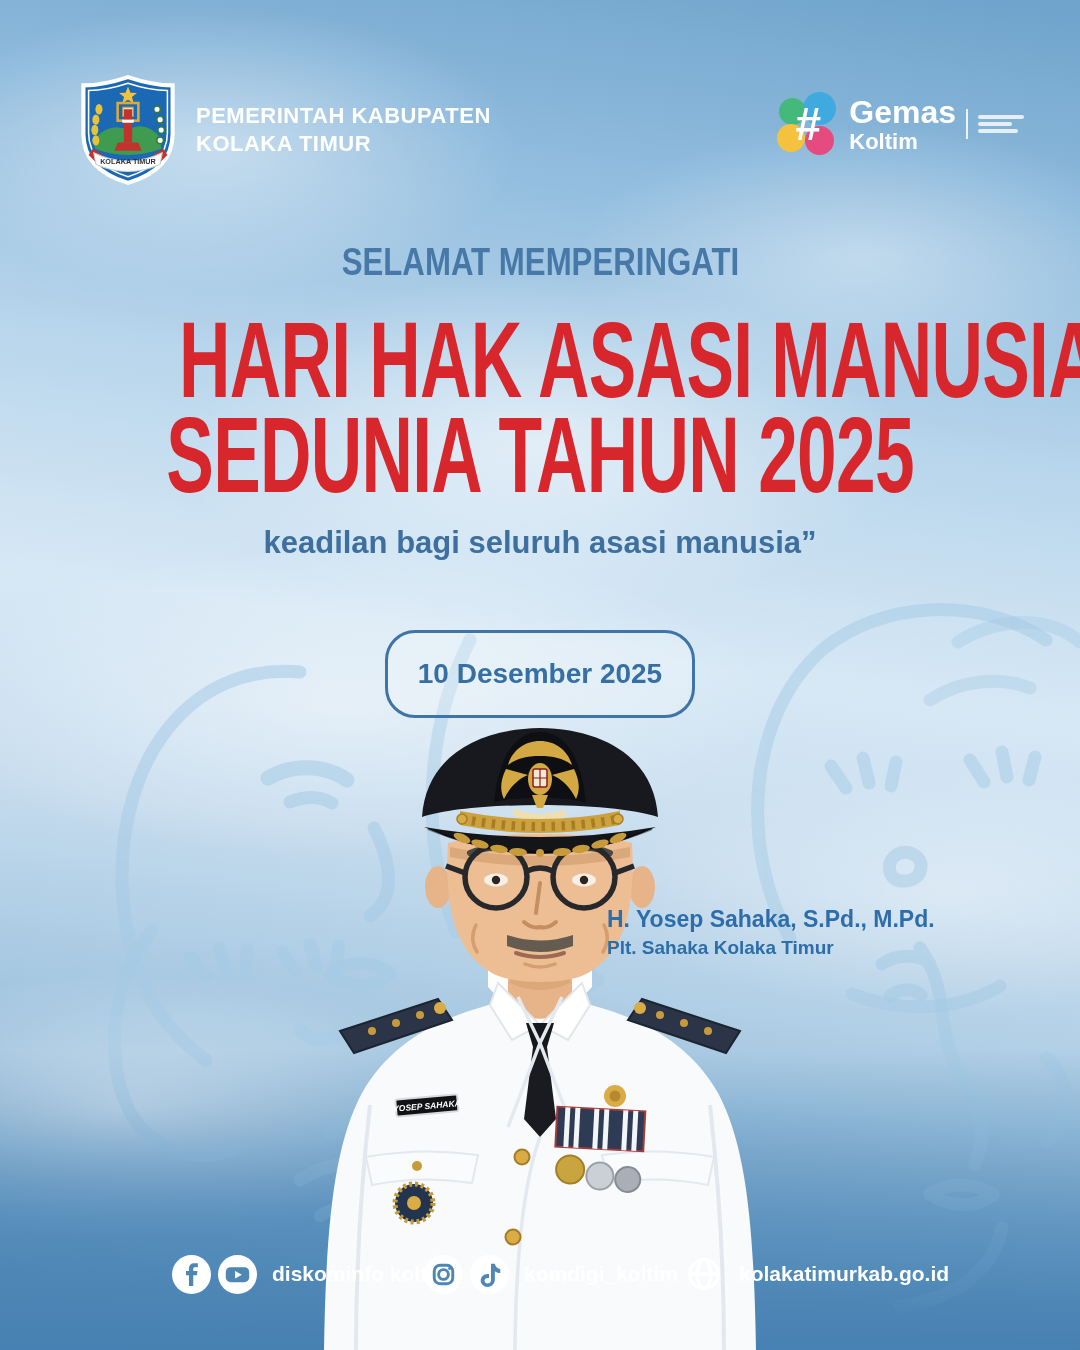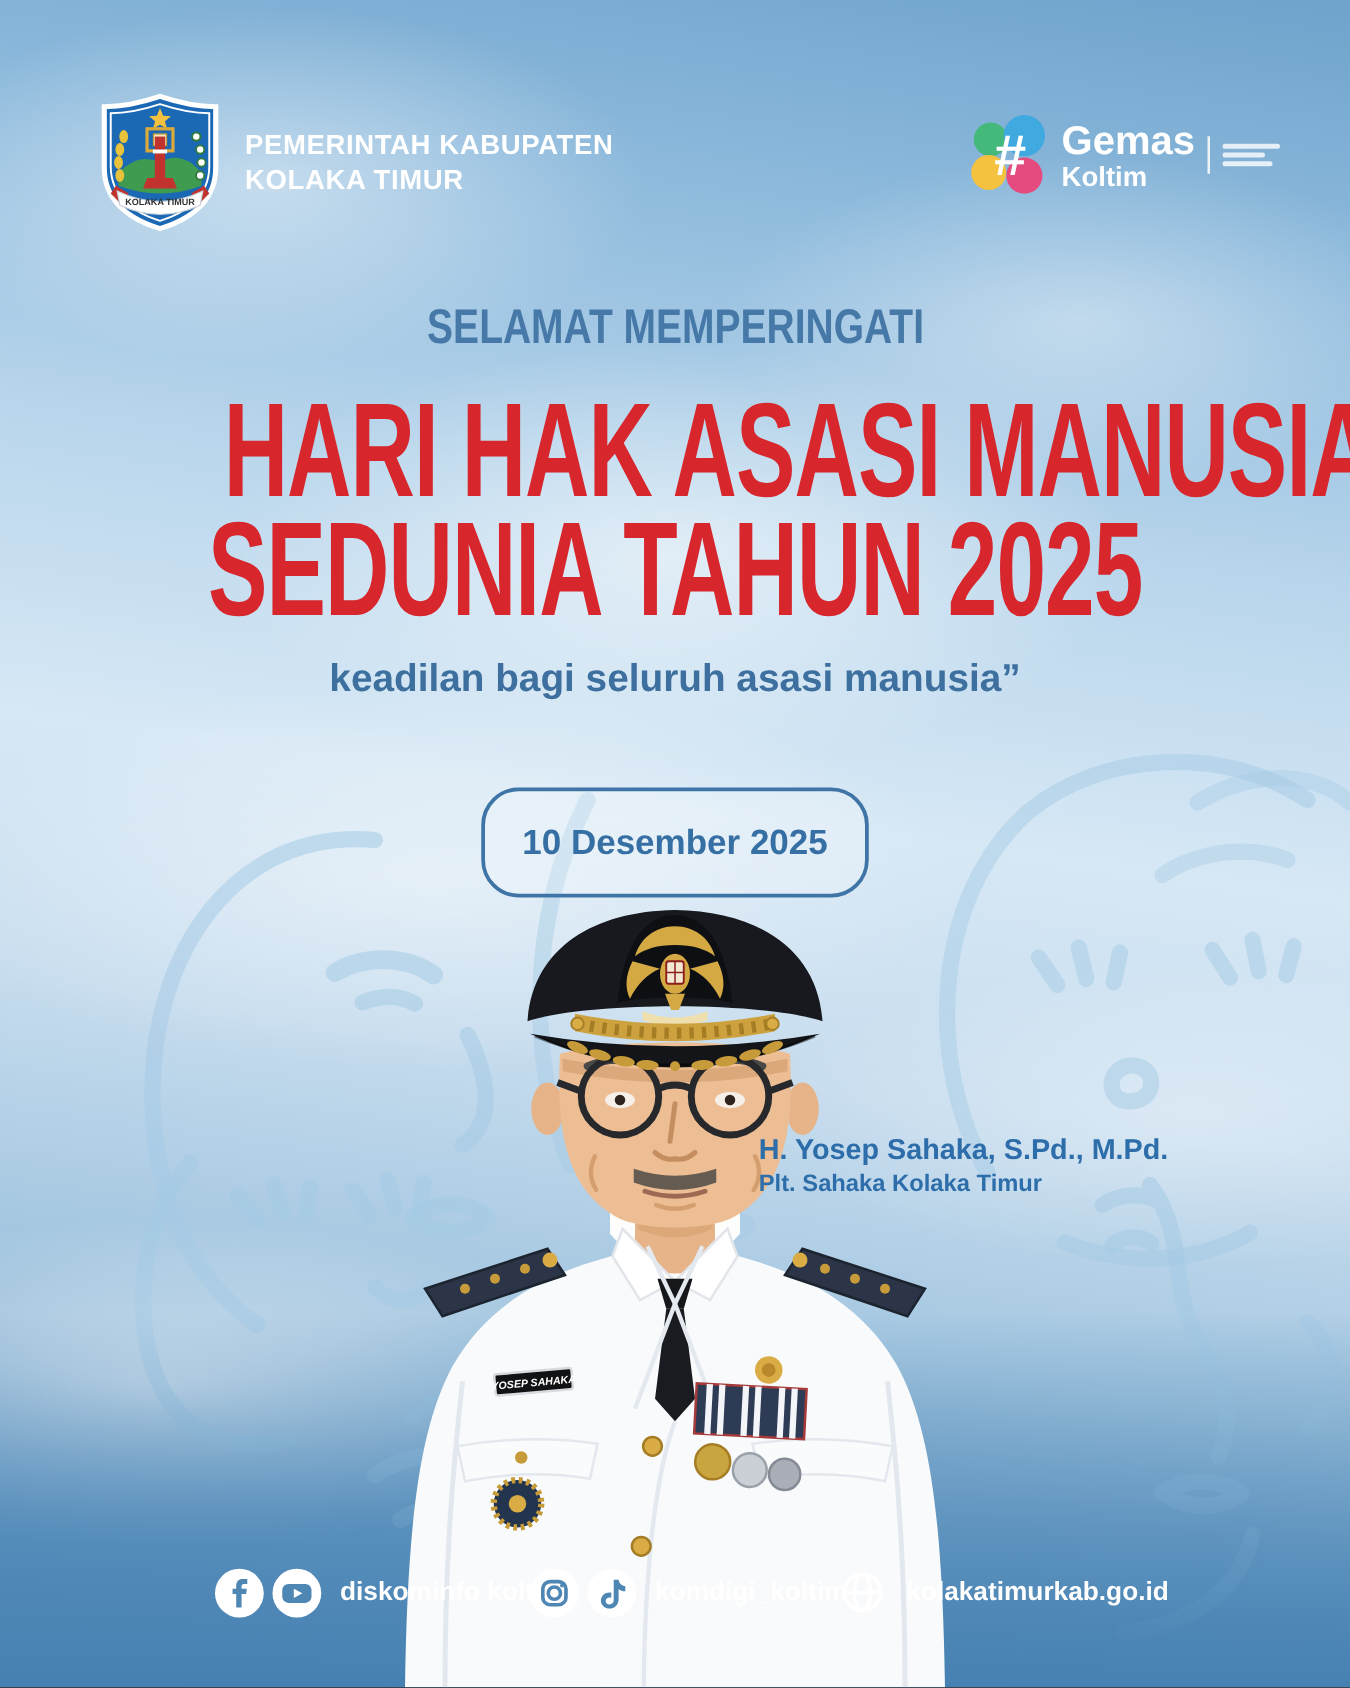--- a/index.html
+++ b/index.html
@@ -49,21 +49,21 @@
 
   .portrait{position:absolute;left:310px;top:725px;width:460px;height:625px;z-index:4;}
   .official{position:absolute;left:607px;top:906px;z-index:5;color:#2D6DA9;}
   .official .nm{font-size:23px;font-weight:800;}
   .official .pos{font-size:19px;font-weight:800;margin-top:4px;}
 
   .footer{position:absolute;left:0;top:1252px;width:1080px;height:48px;z-index:6;color:#fff;}
   .fgroup{position:absolute;display:flex;align-items:center;gap:7px;height:44px;}
   .fgroup .lbl{font-size:21px;font-weight:800;margin-left:8px;white-space:nowrap;}
   .icircle{width:39px;height:39px;border-radius:50%;background:#fff;display:flex;align-items:center;justify-content:center;}
-  .g1{left:172px;} .g2{left:424px;} .g3{left:670px;justify-content:flex-end;}
+  .g1{left:172px;} .g2{left:424px;} .g3{left:684px;justify-content:flex-end;}
 </style>
 </head>
 <body>
 
 <div class="poster">
 
   <svg class="doodles" viewBox="0 0 1080 1350" fill="none" stroke="#A5CBE5" stroke-width="13" stroke-linecap="round" stroke-linejoin="round">
     <g opacity="0.55">
       <path d="M300,672 C190,662 120,760 122,880 C124,960 152,1022 206,1060"></path>
       <path d="M268,778 C292,764 324,764 347,780" stroke-width="15"></path>

